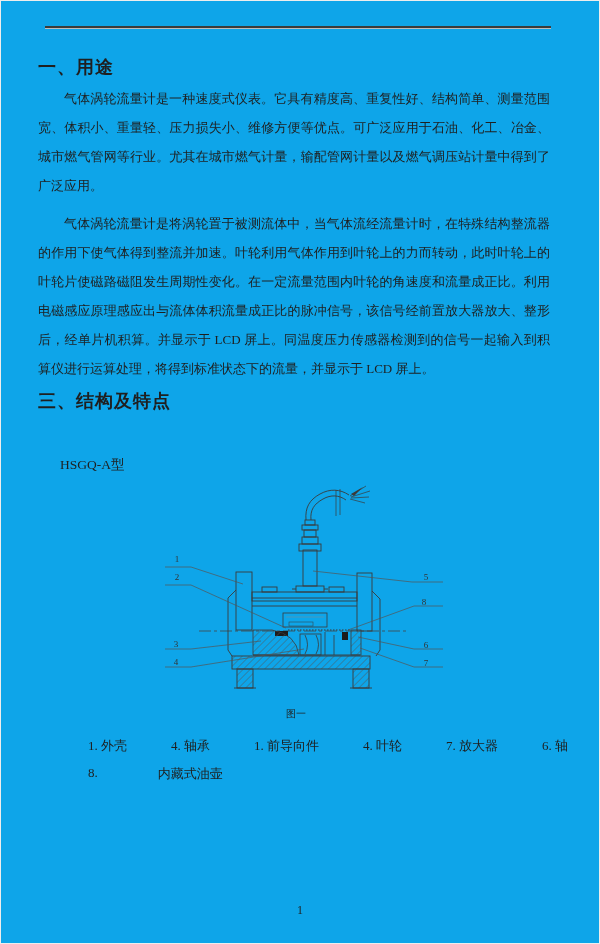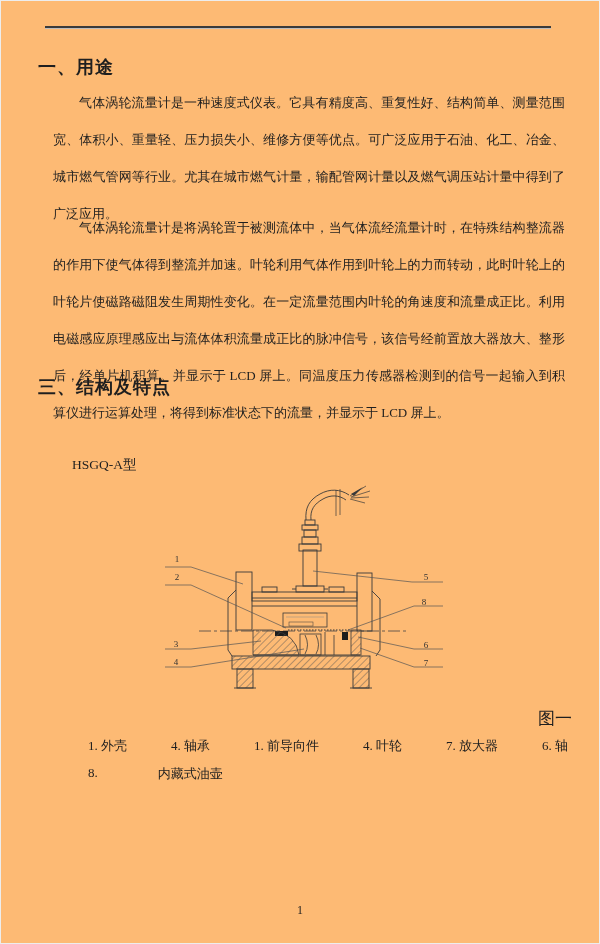--- a/index.html
+++ b/index.html
@@ -1,51 +1,50 @@
 <!DOCTYPE html>
 <html><head>
 <meta charset="utf-8">
 <style>
   html,body{margin:0;padding:0;background:#ffffff;}
   .page{
     position:relative;
     width:600px;height:944px;
-    background:#fdba74;
+    background:#0ea5e9;
     box-shadow:inset 0 0 0 1px #ededed;
     font-family:"Liberation Serif","DejaVu Serif",serif;
     color:#1f1f1f;
     overflow:hidden;
   }
   .abs{position:absolute;}
   .top-rule{
     left:45px;top:26px;width:506px;height:2px;
     background:#3b3b3b;border-bottom:1px solid #bdbdbd;
   }
   .heading{
     left:38px;
     font-size:18px;font-weight:bold;
     letter-spacing:1px;
     white-space:nowrap;
   }
   .body-par{
     left:38px;width:512px;
-    font-size:13px;line-height:37px;
+    font-size:13px;line-height:29px;
     text-align:justify;text-justify:inter-ideograph;
     text-indent:2em;
-    margin-left:15px;
   }
   .sub-line{
     left:38px;font-size:14px;white-space:nowrap;letter-spacing:0.5px;
   }
   .model-line{
-    left:60px;font-size:13.5px;white-space:nowrap;margin-left:12px;
+    left:60px;font-size:13.5px;white-space:nowrap;
   }
   .figure-caption{
-    left:56px;top:707px;width:516px;
-    text-align:right;font-size:17px;
+    left:38px;top:707px;width:516px;
+    text-align:center;font-size:10px;
   }
   .legend-row{
     left:88px;display:flex;column-gap:15px;
     font-size:13px;white-space:nowrap;gap:44px;
   }
   .legend-row .gap{margin-left:16px;font-family:Liberation Serif, serif;}
   .page-number{
     left:0;top:903px;width:600px;text-align:center;font-size:12px;
   }
   svg text{
@@ -60,21 +59,21 @@
 
   <div class="abs top-rule"></div>
 
   <div class="abs heading" style="top:55px">一、用途</div>
 
   <div class="abs body-par" style="top:84px">气体涡轮流量计是一种速度式仪表。它具有精度高、重复性好、结构简单、测量范围宽、体积小、重量轻、压力损失小、维修方便等优点。可广泛应用于石油、化工、冶金、城市燃气管网等行业。尤其在城市燃气计量，输配管网计量以及燃气调压站计量中得到了广泛应用。</div>
 
 
   <div class="abs body-par" style="top:209px">气体涡轮流量计是将涡轮置于被测流体中，当气体流经流量计时，在特殊结构整流器的作用下使气体得到整流并加速。叶轮利用气体作用到叶轮上的力而转动，此时叶轮上的叶轮片使磁路磁阻发生周期性变化。在一定流量范围内叶轮的角速度和流量成正比。利用电磁感应原理感应出与流体体积流量成正比的脉冲信号，该信号经前置放大器放大、整形后，经单片机积算。并显示于 LCD 屏上。同温度压力传感器检测到的信号一起输入到积算仪进行运算处理，将得到标准状态下的流量，并显示于 LCD 屏上。</div>
 
-  <div class="abs heading" style="top:375px">三、结构及特点</div>
+  <div class="abs heading" style="top:389px">三、结构及特点</div>
 
 
   <div class="abs model-line" style="top:456px">HSGQ-A型</div>
 
   <svg class="abs" style="left:158px;top:478px" width="292" height="228" viewBox="0 0 292 228">
     <defs>
       <pattern id="hatch" width="5" height="5" patternUnits="userSpaceOnUse" patternTransform="rotate(45)">
         <line x1="0" y1="0" x2="0" y2="5" stroke="#555" stroke-width="0.9"></line>
       </pattern>
     </defs>

